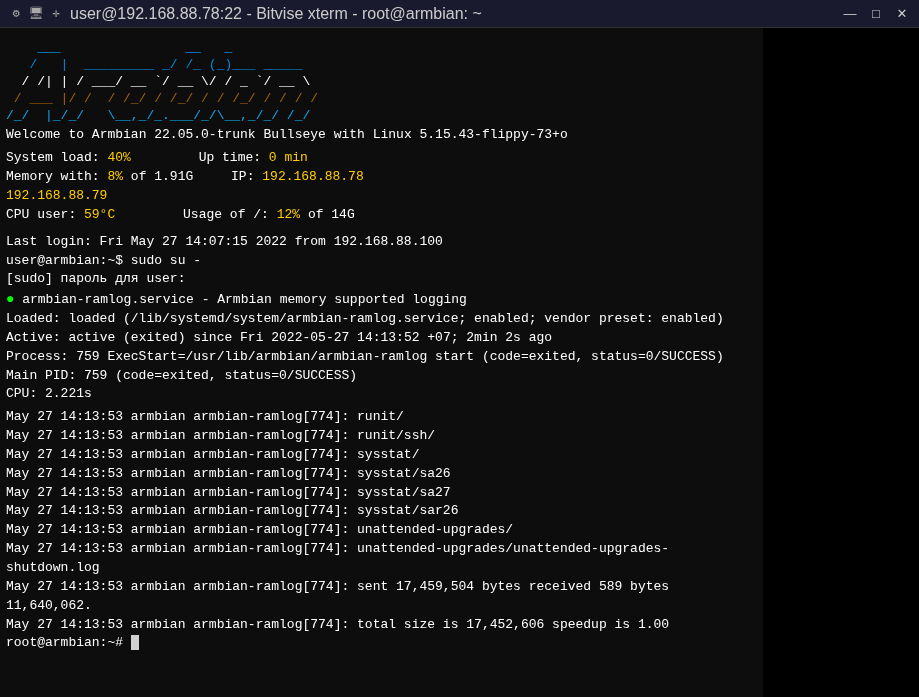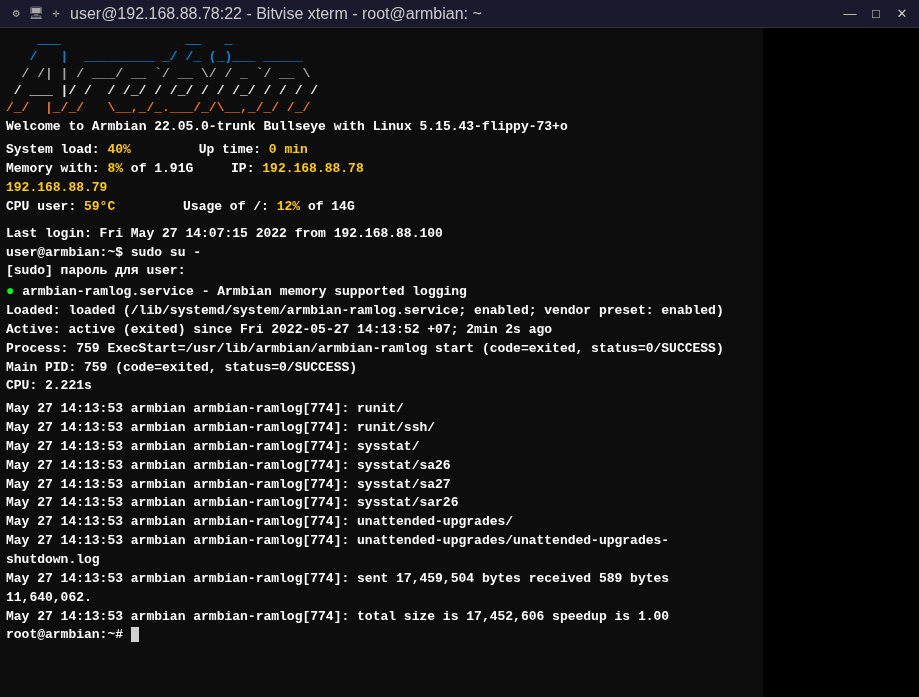--- a/index.html
+++ b/index.html
@@ -61,25 +61,24 @@
       font-size: 13px;
       cursor: pointer;
       font-family: Arial, sans-serif;
     }
 
     
     #terminal {
       background: #0d0d0d;
       width: 763px;
       height: 669px;
-      padding: 4px 6px;
+      padding: 12px 6px;
       overflow: hidden;
       color: #d0d0d0;
       line-height: 1.45;
-      font-weight: bold;
     }
 
     
     #ascii-art {
       color: #00aaff;
       font-size: 13px;
       line-height: 1.3;
       margin-bottom: 2px;
     }
 
@@ -113,23 +112,23 @@
     <span class="win-btn">□</span>
     <span class="win-btn">✕</span>
   </div>
 </div>
 
 <div id="terminal">
 
   <div id="ascii-art">
     <span class="line" style="color:#00aaff;">    ___                __   _               </span>
     <span class="line" style="color:#0088dd;">   /   |  _________ _/ /_ (_)___ _____     </span>
-    <span class="line" style="color:#a3a3a3;">  / /| | / ___/ __ `/ __ \/ / _ `/ __ \   </span>
-    <span class="line" style="color:#e5e5e5;"> / ___ |/ /  / /_/ / /_/ / / /_/ / / / /  </span>
-    <span class="line" style="color:#f97316;">/_/  |_/_/   \__,_/_.___/_/\__,_/_/ /_/   </span>
+    <span class="line" style="color:#ffffff;">  / /| | / ___/ __ `/ __ \/ / _ `/ __ \   </span>
+    <span class="line" style="color:#a16207;"> / ___ |/ /  / /_/ / /_/ / / /_/ / / / /  </span>
+    <span class="line" style="color:#0ea5e9;">/_/  |_/_/   \__,_/_.___/_/\__,_/_/ /_/   </span>
   </div>
 
   <div style="margin-top:2px;">
     <span class="white">Welcome to </span><span class="green">Armbian 22.05.0-trunk Bullseye</span><span class="white"> with </span><span class="green">Linux 5.15.43-flippy-73+o</span>
   </div>
 
 
   <div style="margin-top:4px;">
     <div>
       <span class="white">System load:  </span><span class="yellow">40%</span>

